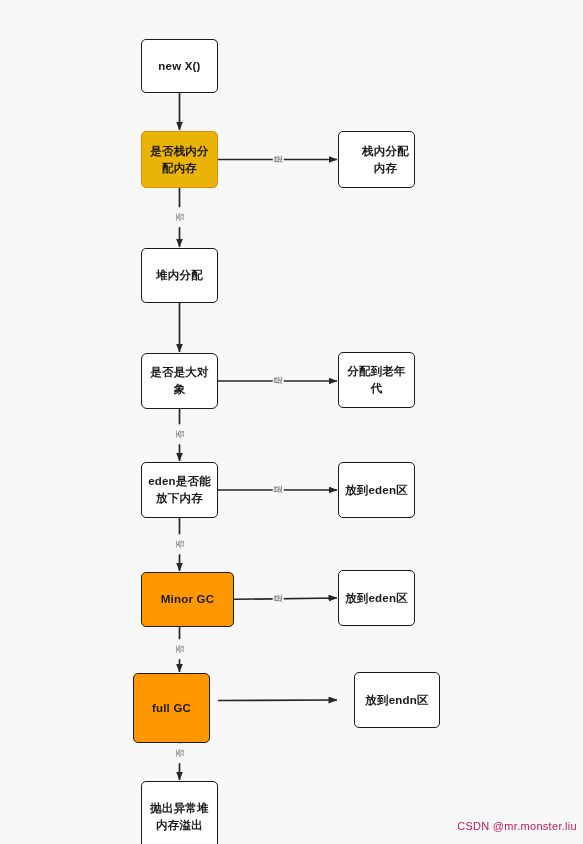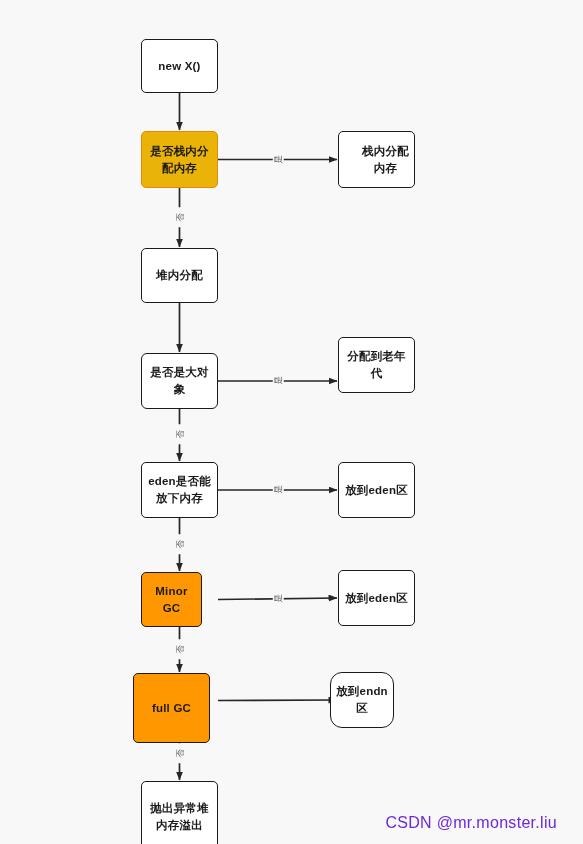--- a/index.html
+++ b/index.html
@@ -64,24 +64,24 @@
     font-family: "Liberation Sans", "DejaVu Sans", sans-serif;
     transform: rotate(-90deg);
     transform-origin: center center;
     white-space: nowrap;
     line-height: 1;
     background: #f8f8f8;
     padding: 1px 0;
   }
   #watermark {
     position: absolute;
-    right: 26px;
+    right: 6px;
     bottom: 12px;
-    font-size: 16px;
-    color: #6d28d9;
+    font-size: 11px;
+    color: #be185d;
     letter-spacing: 0.3px;
     white-space: nowrap;
   }
 </style>
 </head>
 <body>
 
 <div id="canvas">
 
   <svg id="edge-layer" viewBox="0 0 583 844" width="583" height="844" xmlns="http://www.w3.org/2000/svg">
@@ -115,39 +115,39 @@
       </div>
       <div class="node" style="left: 338px; top: 131px; width: 77px; height: 57px; padding-left: 23px;">
         <span class="label">栈内分配内存</span>
       </div>
       <div class="node" style="left: 141px; top: 248px; width: 77px; height: 55px;">
         <span class="label">堆内分配</span>
       </div>
       <div class="node" style="left: 141px; top: 353px; width: 77px; height: 56px; border-radius: 6px;">
         <span class="label">是否是大对象</span>
       </div>
-      <div class="node" style="left: 338px; top: 337px; width: 77px; height: 56px;">
+      <div class="node" style="left: 338px; top: 352px; width: 77px; height: 56px;">
         <span class="label">分配到老年代</span>
       </div>
       <div class="node" style="left: 141px; top: 462px; width: 77px; height: 56px;">
         <span class="label">eden是否能放下内存</span>
       </div>
       <div class="node" style="left: 338px; top: 462px; width: 77px; height: 56px;">
         <span class="label">放到eden区</span>
       </div>
-      <div class="node orange" style="left: 141px; top: 572px; width: 61px; height: 55px;">
+      <div class="node orange" style="left: 141px; top: 572px; width: 93px; height: 55px;">
         <span class="label">Minor GC</span>
       </div>
       <div class="node" style="left: 338px; top: 570px; width: 77px; height: 56px;">
         <span class="label">放到eden区</span>
       </div>
       <div class="node orange" style="left: 133px; top: 673px; width: 77px; height: 70px;">
         <span class="label">full GC</span>
       </div>
-      <div class="node" style="left: 330px; top: 672px; width: 64px; height: 56px; border-radius: 12px;">
+      <div class="node" style="left: 354px; top: 672px; width: 86px; height: 56px;">
         <span class="label">放到endn区</span>
       </div>
       <div class="node" style="left: 141px; top: 781px; width: 77px; height: 71px;">
         <span class="label">抛出异常堆内存溢出</span>
       </div>
     </div>
   <div id="label-layer">
       <div class="edge-label" style="left: 267.5px; top: 153.5px; width: 20px; text-align: center;">是</div>
       <div class="edge-label" style="left: 169.5px; top: 211.5px; width: 20px; text-align: center;">否</div>
       <div class="edge-label" style="left: 267.5px; top: 375px; width: 20px; text-align: center;">是</div>

